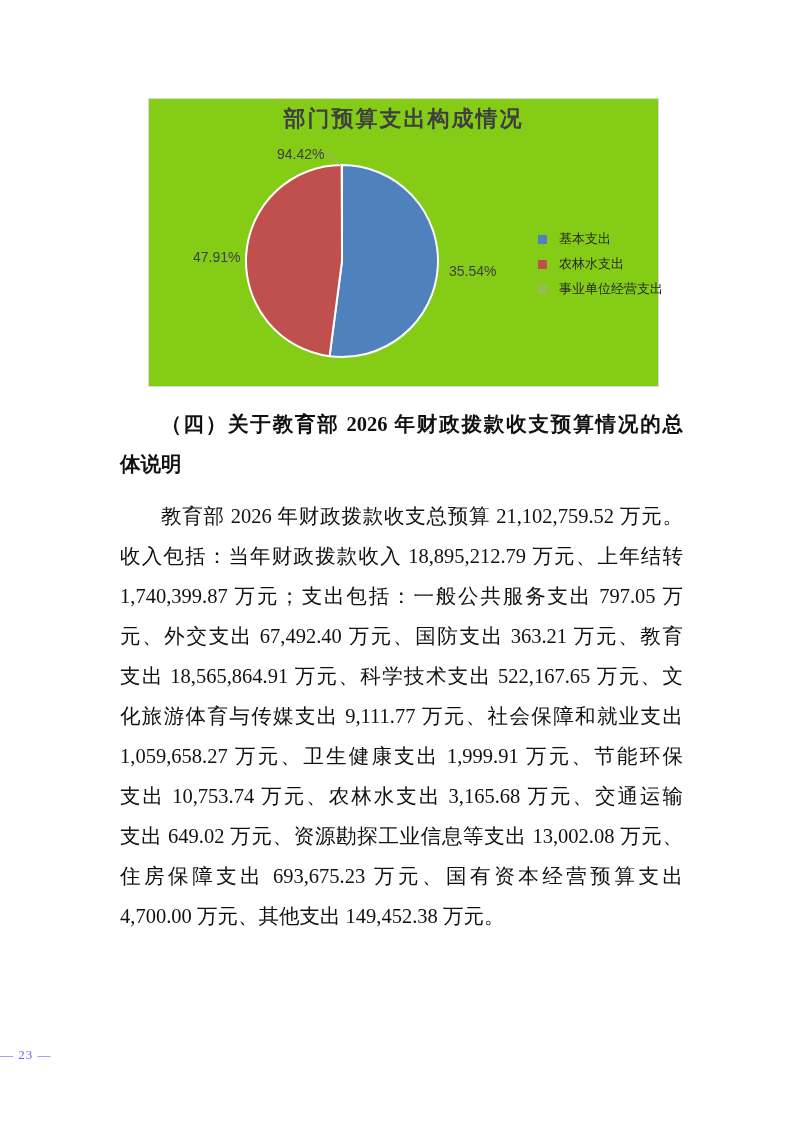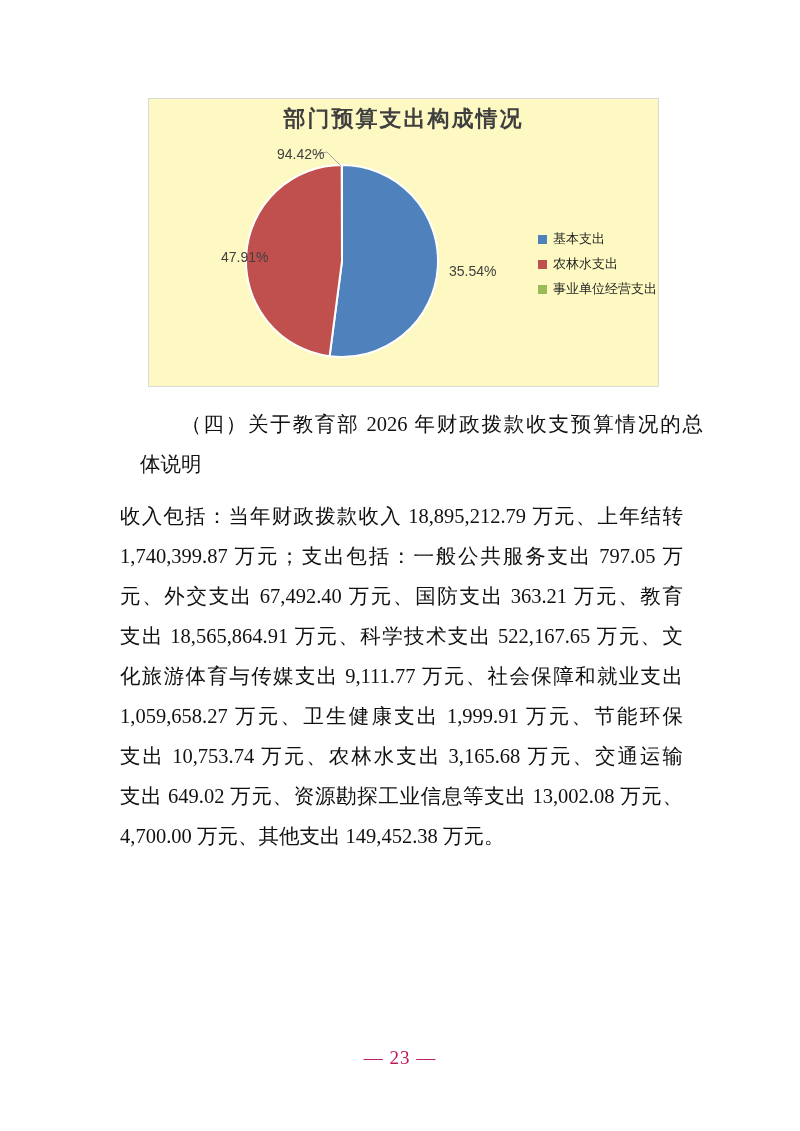--- a/index.html
+++ b/index.html
@@ -14,21 +14,21 @@
   }
 
   
   .chart-figure {
     position: absolute;
     left: 148px;
     top: 98px;
     width: 511px;
     height: 289px;
     border: 1px solid #d9d9d9;
-    background: #fef9c3;
+    background: #84cc16;
   }
   .chart-title {
     position: absolute;
     top: 5px;
     left: 0;
     width: 100%;
     text-align: center;
     font-size: 22px;
     font-weight: bold;
     letter-spacing: 2px;
@@ -40,55 +40,54 @@
     top: 0;
   }
   .plabel {
     position: absolute;
     font-family: "Liberation Sans", "DejaVu Sans", sans-serif;
     font-size: 14px;
     color: #404040;
     white-space: nowrap;
   }
   .plabel-basic   { left: 300px; top: 164px; }
-  .plabel-project { left: 44px;  top: 150px; margin-left: 28px; }
+  .plabel-project { left: 44px;  top: 150px; }
   .plabel-oper    { left: 128px; top: 47px;  }
   .legend {
     position: absolute;
     left: 389px;
     top: 131px;
     display: flex;
     flex-direction: column;
     gap: 7px;
   }
   .legend-row {
     display: flex;
     align-items: center;
-    gap: 6px;
+    gap: 12px;
     font-size: 13px;
     color: #262626;
     white-space: nowrap;
   }
   .swatch {
     display: inline-block;
     width: 9px;
     height: 9px;
     flex: 0 0 9px;
   }
 
   
   .heading-block {
     position: absolute;
     left: 120px;
     top: 404px;
     width: 563px;
     font-size: 20.5px;
-    font-weight: normal;
+    font-weight: bold;
     line-height: 40px;
-    margin-left: 20px;
   }
   .para-block {
     position: absolute;
     left: 120px;
     top: 496px;
     width: 563px;
     font-size: 20.5px;
     line-height: 40px;
   }
   .jline {
@@ -96,23 +95,23 @@
     text-align-last: justify;
   }
   .indent { text-indent: 2em; }
 
   
   .page-footer {
     position: absolute;
     left: 0;
     top: 1047px;
     width: 100%;
-    text-align: center;
-    font-size: 19px;
-    color: #be185d;
+    text-align: left;
+    font-size: 13px;
+    color: #8b5cf6;
     letter-spacing: 1px;
   }
 </style>
 </head>
 <body>
 
 <div>
 
   <figure class="chart-figure" style="border-color: rgb(217, 217, 217);">
     <div class="chart-title">部门预算支出构成情况</div>
@@ -143,26 +142,28 @@
       </div>
     </div>
   </figure>
 
   <div class="heading-block">
     <div class="jline indent">（四）关于教育部 2026 年财政拨款收支预算情况的总</div>
     <div>体说明</div>
   </div>
 
   <div class="para-block">
+    <div class="jline indent">教育部 2026 年财政拨款收支总预算 21,102,759.52 万元。</div>
     <div class="jline">收入包括：当年财政拨款收入 18,895,212.79 万元、上年结转</div>
     <div class="jline">1,740,399.87 万元；支出包括：一般公共服务支出 797.05 万</div>
     <div class="jline">元、外交支出 67,492.40 万元、国防支出 363.21 万元、教育</div>
     <div class="jline">支出 18,565,864.91 万元、科学技术支出 522,167.65 万元、文</div>
     <div class="jline">化旅游体育与传媒支出 9,111.77 万元、社会保障和就业支出</div>
     <div class="jline">1,059,658.27 万元、卫生健康支出 1,999.91 万元、节能环保</div>
     <div class="jline">支出 10,753.74 万元、农林水支出 3,165.68 万元、交通运输</div>
     <div class="jline">支出 649.02 万元、资源勘探工业信息等支出 13,002.08 万元、</div>
+    <div class="jline">住房保障支出 693,675.23 万元、国有资本经营预算支出</div>
     <div>4,700.00 万元、其他支出 149,452.38 万元。</div>
   </div>
 
   <div class="page-footer">— 23 —</div>
 
 </div>
 
 </body></html>

